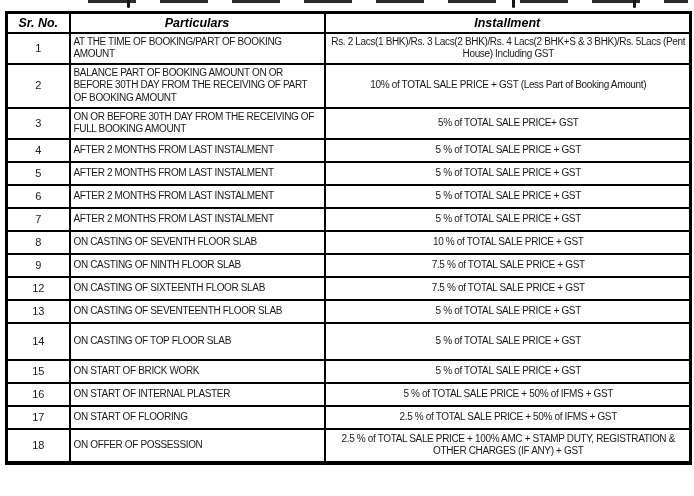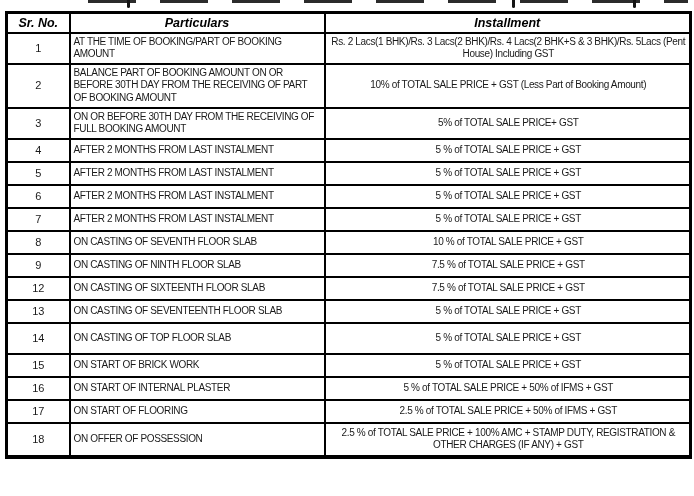--- a/index.html
+++ b/index.html
@@ -164,21 +164,21 @@
         <tr style="height: 23px; padding-left: 8px;">
     <td class="c-sr">12</td>
     <td class="c-part">ON CASTING OF SIXTEENTH FLOOR SLAB</td>
     <td class="c-inst">7.5 % of TOTAL SALE PRICE + GST</td>
   </tr>
         <tr style="height: 23px;">
     <td class="c-sr">13</td>
     <td class="c-part">ON CASTING OF SEVENTEENTH FLOOR SLAB</td>
     <td class="c-inst">5 % of TOTAL SALE PRICE + GST</td>
   </tr>
-        <tr style="height: 31px;">
+        <tr style="height: 37px;">
     <td class="c-sr">14</td>
     <td class="c-part">ON CASTING OF TOP FLOOR SLAB</td>
     <td class="c-inst">5 % of TOTAL SALE PRICE + GST</td>
   </tr>
         <tr style="height: 23px;">
     <td class="c-sr">15</td>
     <td class="c-part">ON START OF BRICK WORK</td>
     <td class="c-inst">5 % of TOTAL SALE PRICE + GST</td>
   </tr>
         <tr style="height: 23px;">

